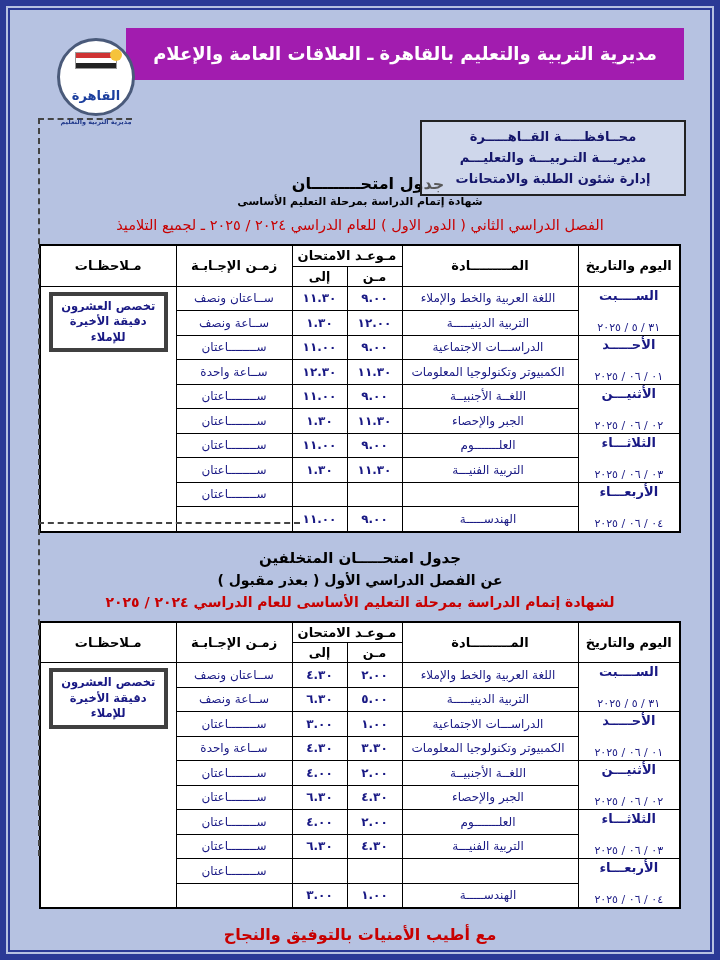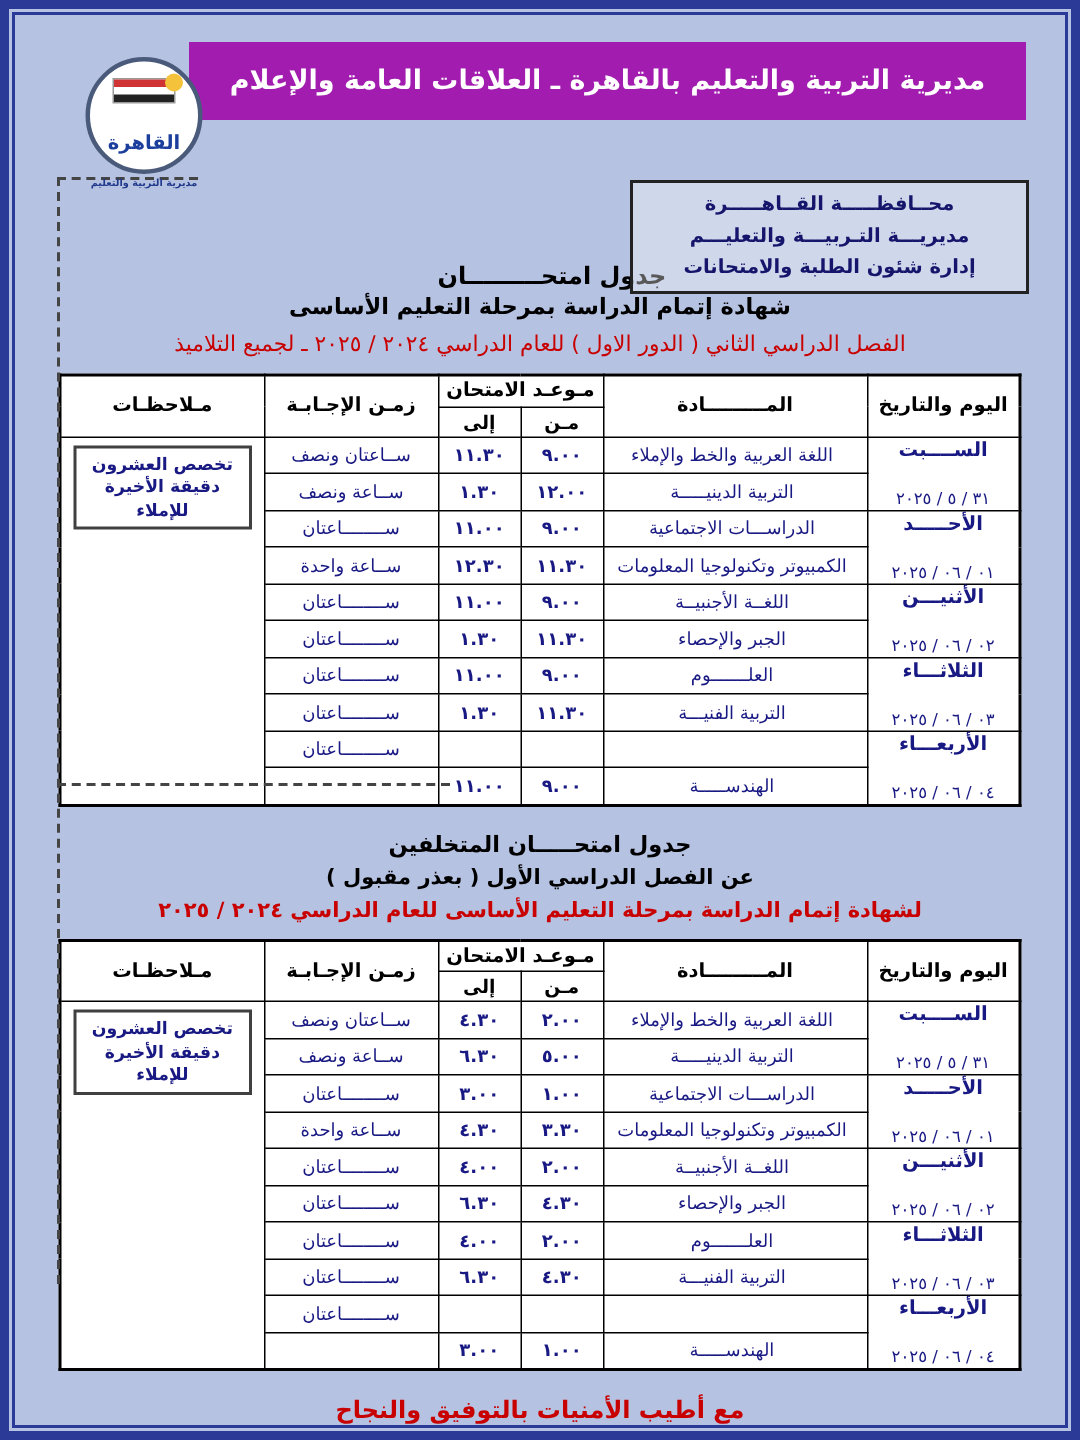--- a/index.html
+++ b/index.html
@@ -50,21 +50,21 @@
     position:absolute; top:114px; right:28px; width:266px;
     border:2px solid #222; padding:5px 8px;
     text-align:center; color:#15166b; font-weight:700;
     font-size:13px; line-height:1.6;
     background:rgba(255,255,255,.35);
     z-index:2;
   }
 
   
   .title1 { text-align:center; font-weight:700; font-size:16px; margin-top:94px;padding-left:16px; }
-  .title2 { text-align:center; font-weight:700; font-size:15px; margin-top:2px; }
+  .title2 { text-align:center; font-weight:700; font-size:11px; margin-top:2px; }
   .red-line { text-align:center; font-weight:400; font-size:14.5px; color:#c80000; margin-top:9px; }
 
   .sec2-title1 { text-align:center; font-weight:700; font-size:15px; margin-top:16px; }
   .sec2-title2 { text-align:center; font-weight:700; font-size:14px; margin-top:5px; }
   .sec2-red    { text-align:center; font-weight:700; font-size:14px; color:#c80000; margin-top:6px; }
 
   
   table.sched {
     width:640px; margin:11px auto 0;
     border-collapse:collapse; border:2px solid #000;
@@ -75,21 +75,21 @@
   .sched thead tr:last-child th { height:17px; font-size:12.5px; }
   .sched td { font-size:12px; color:#191984; text-align:center; height:21px; padding:1px 3px; }
   .c-day{width:102px;} .c-subj{width:176px;} .c-time{width:55px;} .c-dur{width:116px;} .c-notes{width:136px;}
   td.day { vertical-align:middle; }
   .dname { font-weight:700; font-size:13px; }
   .ddate { font-size:11px; margin-top:18px; }
   td.subj { padding-right:7px; }
   td.tm { font-weight:700; }
   td.notes { vertical-align:top; }
   .note-box {
-    border:2px solid #404040; margin:4px 5px; padding:3px 4px;
+    border:4px solid #404040; margin:4px 5px; padding:3px 4px;
     font-size:11.5px; font-weight:700; color:#191984; text-align:center; line-height:1.35;
   }
 
   
   .footer-wish { text-align:center; color:#c80000; font-weight:700; font-size:16px; margin-top:16px; }
   .footer-dir  { text-align:center; font-weight:700; font-size:20px; margin-top:7px; }
 
   
   .cut-v  { position:absolute; left:32px; top:112px; height:738px; width:0; border-left:2px dashed #444; z-index:1; }
   .cut-h1 { position:absolute; left:32px; top:112px; width:94px; height:0; border-top:2px dashed #444; z-index:1; }

